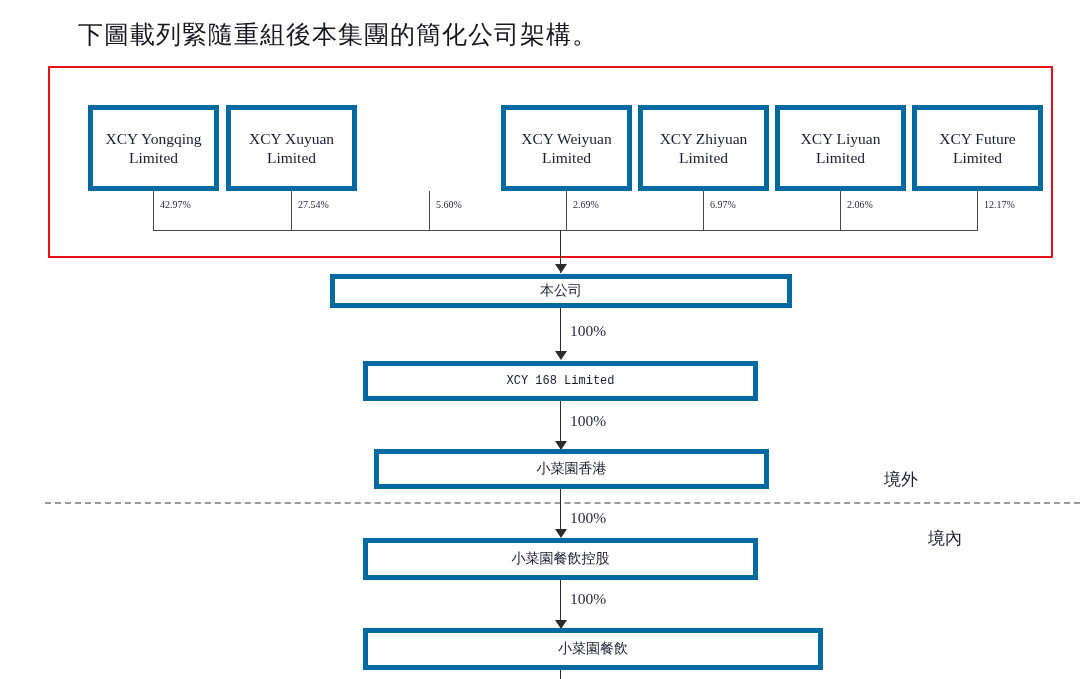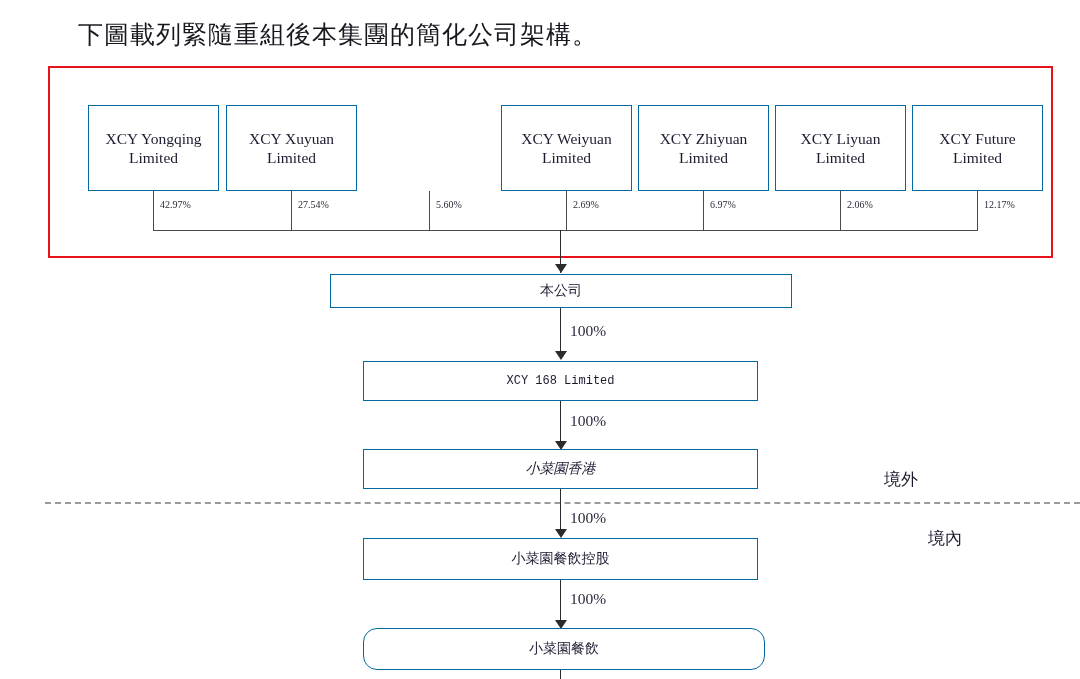--- a/index.html
+++ b/index.html
@@ -19,21 +19,21 @@
 
   
   .red-frame{
     position:absolute;left:48px;top:66px;width:1005px;height:192px;
     border:2.5px solid #e8121a;box-sizing:border-box;background:transparent;
   }
 
   
   .node{
     position:absolute;box-sizing:border-box;
-    border:1px solid #0369a1;background:#ffffff;
+    border:5px solid #0369a1;background:#ffffff;
     display:flex;align-items:center;justify-content:center;
     text-align:center;color:#1b1b30;
   }
   .node.shareholder{
     font-size:15.5px;line-height:19px;padding:0 4px;
   }
   .node.cn{font-size:14px;}
   .node.en{font-size:12px;font-family:Liberation Mono, monospace;}
 
   
@@ -128,38 +128,38 @@
   <div class="pct100" style="left:570px;top:322px;">100%</div>
 
   <div class="node en" style="left:363px;top:361px;width:395px;height:40px;">
     <span>XCY 168 Limited</span>
   </div>
 
   <div class="trunk" style="left:560px;top:401px;height:44px;"></div>
   <div class="arrow" style="left:555px;top:441px;"></div>
   <div class="pct100" style="left:570px;top:412px;">100%</div>
 
-  <div class="node cn" style="left:363px;top:449px;width:395px;height:40px;font-style:italic;">
+  <div class="node cn" style="left:374px;top:449px;width:395px;height:40px;">
     <span>小菜園香港</span>
   </div>
 
   <div class="dashline" style="left:45px;top:502px;width:1035px;"></div>
   <div class="side-label" style="left:884px;top:456px;margin-top:12px;">境外</div>
   <div class="side-label" style="left:928px;top:527px;">境內</div>
 
   <div class="trunk" style="left:560px;top:489px;height:44px;"></div>
   <div class="arrow" style="left:555px;top:529px;"></div>
   <div class="pct100" style="left:570px;top:509px;">100%</div>
 
   <div class="node cn" style="left:363px;top:538px;width:395px;height:42px;">
     <span>小菜園餐飲控股</span>
   </div>
 
   <div class="trunk" style="left:560px;top:580px;height:44px;"></div>
   <div class="arrow" style="left:555px;top:620px;"></div>
   <div class="pct100" style="left:570px;top:590px;">100%</div>
 
-  <div class="node cn" style="left:363px;top:628px;width:402px;height:42px;border-radius:14px;">
+  <div class="node cn" style="left:363px;top:628px;width:460px;height:42px;">
     <span>小菜園餐飲</span>
   </div>
   <div class="trunk" style="left:560px;top:670px;height:9px;"></div>
 
 </div>
 
 </body></html>

